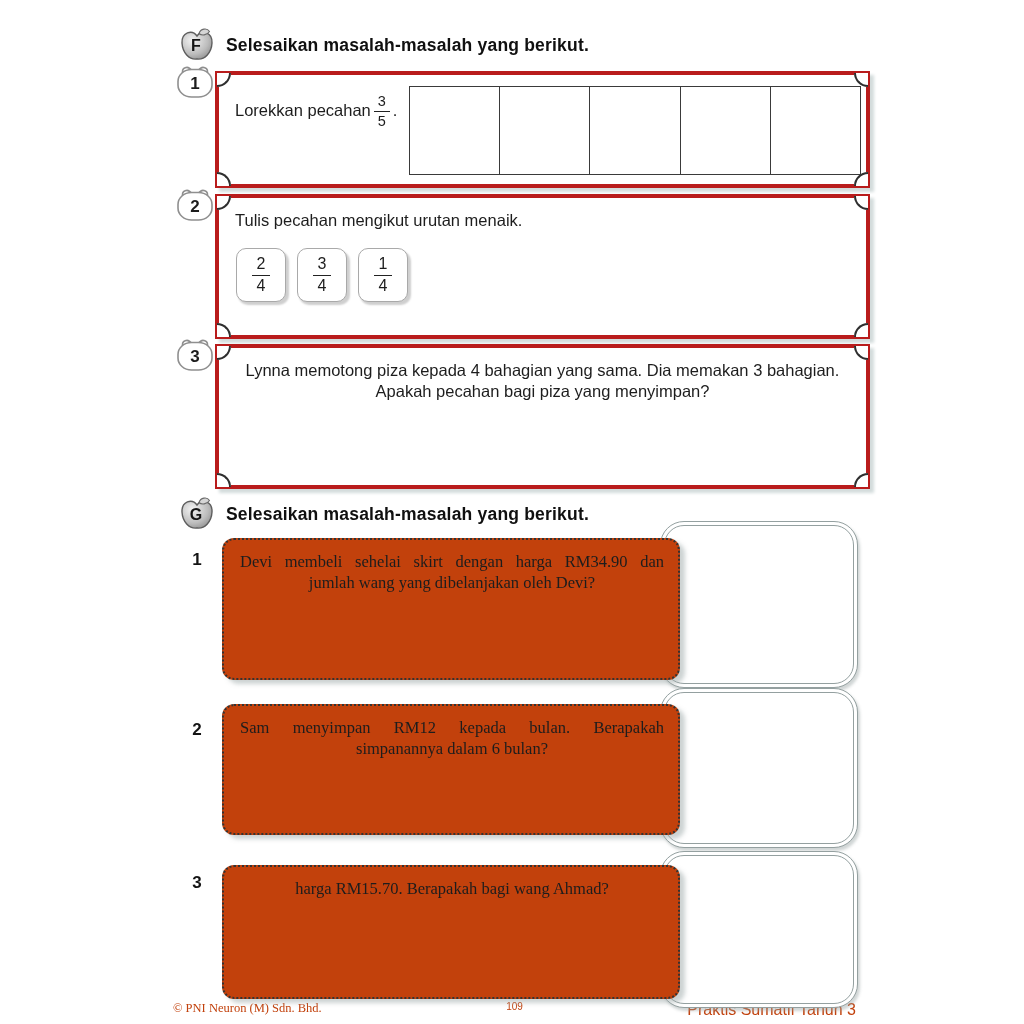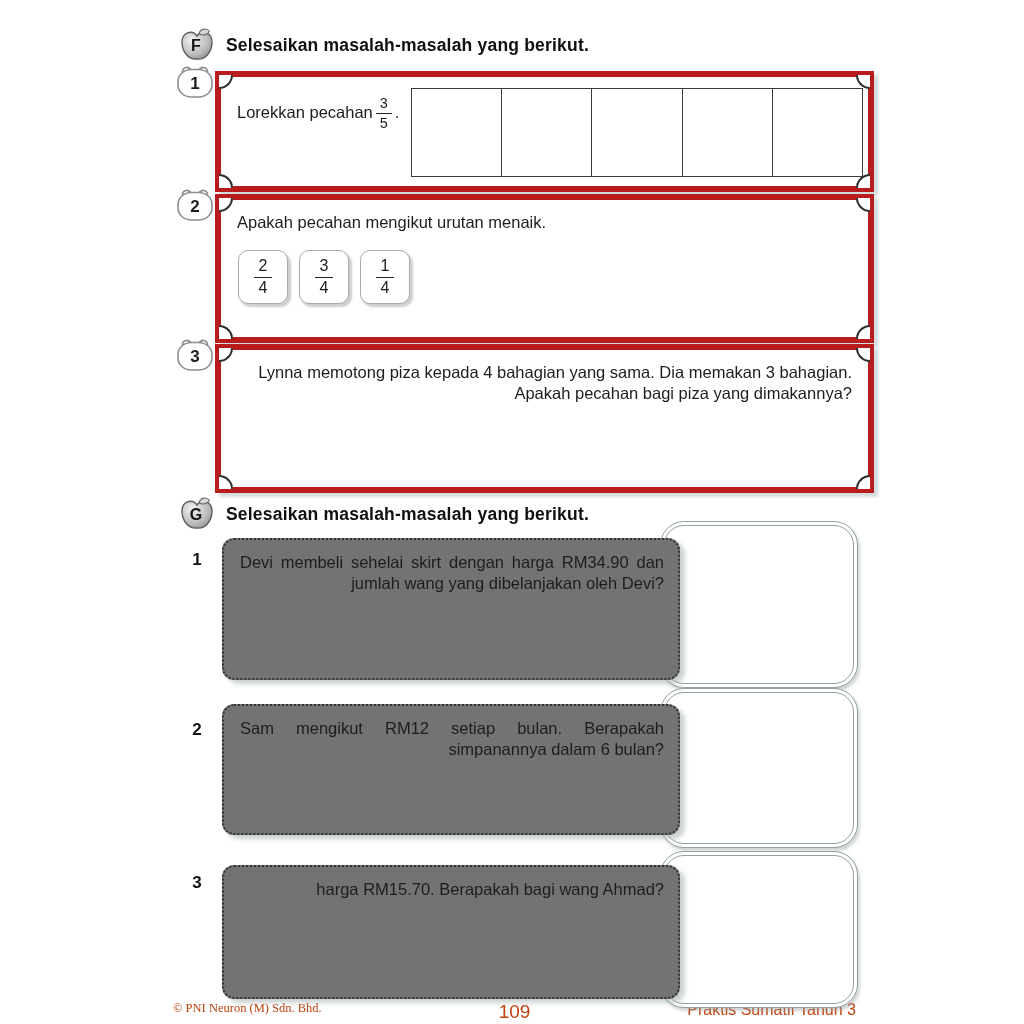--- a/index.html
+++ b/index.html
@@ -5,21 +5,21 @@
   html,body{margin:0;padding:0;background:#ffffff;}
   body{width:1024px;height:1024px;position:relative;overflow:hidden;
        font-family:"Liberation Sans",sans-serif;color:#1d1d1d;}
 
   
   .sec-header{position:absolute;display:flex;align-items:center;}
   .sec-title{font-size:17.5px;font-weight:bold;color:#101010;margin-left:10px;letter-spacing:.2px;}
   .badge-svg{display:block;}
 
   
-  .qbox{position:absolute;background:#fff;border:6px solid #b91c1c;
+  .qbox{position:absolute;background:#fff;border:4px solid #b91c1c;
         box-shadow:4px 4px 3px #d3dcdc;}
   .corner{position:absolute;width:14px;height:14px;background:#fff;}
   .corner::after{content:'';position:absolute;inset:0;box-sizing:border-box;
                  border:0 solid #2e2e2e;}
   .corner.tl{top:-2px;left:-2px;}
   .corner.tl::after{border-right-width:2px;border-bottom-width:2px;border-bottom-right-radius:100%;}
   .corner.tr{top:-2px;right:-2px;}
   .corner.tr::after{border-left-width:2px;border-bottom-width:2px;border-bottom-left-radius:100%;}
   .corner.bl{bottom:-2px;left:-2px;}
   .corner.bl::after{border-right-width:2px;border-top-width:2px;border-top-right-radius:100%;}
@@ -43,34 +43,34 @@
 
   
   .cards-row{position:absolute;left:17px;top:50px;display:flex;gap:11px;}
   .fcard{width:48px;height:52px;background:#fff;border:1.5px solid #a9a9a9;border-radius:10px;
          box-shadow:2.5px 3px 2px #cfcfcf;display:flex;align-items:center;justify-content:center;}
   .fcard .frac{font-size:16px;margin:0;}
   .fcard .frac .num{padding:0 5px 1px;}
 
   
   .g-num{position:absolute;width:22px;text-align:center;font-size:17px;font-weight:bold;color:#141414;}
-  .dotbox{position:absolute;background:#737373;border:2px dotted #333;border-radius:12px;
-          box-shadow:5px 4px 4px rgba(156,168,168,.5);z-index:2;}
+  .dotbox{position:absolute;background:#c2410c;border:2px dotted #333;border-radius:12px;
+          box-shadow:5px 4px 4px rgba(156,168,168,.5);z-index:2;font-family:Liberation Serif, serif;}
   .dotbox .qlines{position:absolute;left:16px;right:14px;top:12px;font-size:16.5px;line-height:20.5px;}
   .jline{text-align:justify;text-align-last:justify;}
-  .lline{text-align:right;}
+  .lline{text-align:center;}
 
   .ansbox{position:absolute;background:#fff;border:1.6px solid #94a0a0;border-radius:24px;
           box-shadow:2px 3px 3px rgba(150,162,162,.45);z-index:1;}
   .ansbox .inner{position:absolute;inset:3px;border:1.6px solid #94a0a0;border-radius:20px;}
 
   
   .footer{position:absolute;left:173px;right:168px;top:1001px;height:16px;font-size:12.5px;color:#c2410c;}
   .footer .f-left{position:absolute;left:0;top:0;font-family:"Liberation Serif",serif;}
-  .footer .f-center{position:absolute;left:0;right:0;top:0;text-align:center;font-size:19px;}
+  .footer .f-center{position:absolute;left:0;right:0;top:0;text-align:center;font-size:10px;}
   .footer .f-right{position:absolute;right:0;top:0;font-size:16px;}
 </style>
 </head>
 <body>
 
 <svg width="0" height="0" style="position:absolute">
   <defs>
     <radialGradient id="appleGrad" cx="35%" cy="30%" r="80%">
       <stop offset="0%" stop-color="#f3f3f3"></stop>
       <stop offset="65%" stop-color="#bcbcbc"></stop>
@@ -118,21 +118,21 @@
   <path d="M8 12 C5.5 3.5 13.5 2.5 16.5 7.5" fill="#fff" stroke="#8f8f8f" stroke-width="1.6"></path>
   <path d="M32 12 C34.5 3.5 26.5 2.5 23.5 7.5" fill="#fff" stroke="#8f8f8f" stroke-width="1.6"></path>
   <rect x="3" y="6.5" width="34" height="27.5" rx="13.5" ry="12" fill="#fff" stroke="#8f8f8f" stroke-width="1.6"></rect>
   <text x="20" y="26" text-anchor="middle" font-size="17" font-weight="bold" fill="#1c1c1c">2</text>
 </svg>
 <div class="qbox" style="left:215px;top:194px;width:647px;height:137px;">
   <div class="corner tl"></div>
   <div class="corner tr"></div>
   <div class="corner bl"></div>
   <div class="corner br"></div>
-  <div class="qtext">Apakah pecahan mengikut urutan menaik.</div>
+  <div class="qtext">Tulis pecahan mengikut urutan menaik.</div>
   <div class="cards-row">
     <div class="fcard">
         <span class="frac">
           <span class="num">2</span>
           <span class="den">4</span>
         </span>
       </div>
     <div class="fcard">
         <span class="frac">
           <span class="num">3</span>
@@ -154,21 +154,21 @@
   <rect x="3" y="6.5" width="34" height="27.5" rx="13.5" ry="12" fill="#fff" stroke="#8f8f8f" stroke-width="1.6"></rect>
   <text x="20" y="26" text-anchor="middle" font-size="17" font-weight="bold" fill="#1c1c1c">3</text>
 </svg>
 <div class="qbox" style="left:215px;top:344px;width:647px;height:137px;">
   <div class="corner tl"></div>
   <div class="corner tr"></div>
   <div class="corner bl"></div>
   <div class="corner br"></div>
   <div class="qtext">
     <div class="lline">Lynna memotong piza kepada 4 bahagian yang sama. Dia memakan 3 bahagian.</div>
-    <div class="lline">Apakah pecahan bagi piza yang dimakannya?</div>
+    <div class="lline">Apakah pecahan bagi piza yang menyimpan?</div>
   </div>
 </div>
 
 <div class="sec-header" style="left:178px;top:496px;">
   <svg class="badge-svg" width="38" height="36" viewBox="0 0 38 36">
     <path d="M19 9 C14 2 3.5 5.5 4 16 C4.5 25.5 11 33 19 32 C27 33 33.5 25.5 34 16 C34.5 5.5 24 2 19 9 Z" fill="url(#appleGrad)" stroke="#5e5e5e" stroke-width="1.4"></path>
     <path d="M21 6.5 C22.5 1.5 29 .5 31.5 4.5 C29 8.5 23.5 8.8 21 6.5 Z" fill="#d6d6d6" stroke="#6a6a6a" stroke-width="1.1"></path>
     <text x="18" y="24" text-anchor="middle" font-size="16" font-weight="bold" fill="#141414">G</text>
   </svg>
   <div class="sec-title">Selesaikan masalah-masalah yang berikut.</div>
@@ -184,21 +184,21 @@
     <div class="lline">jumlah wang yang dibelanjakan oleh Devi?</div>
   </div>
 </div>
 
 <div class="g-num" style="left:186px;top:720px;">2</div>
 <div class="ansbox" style="left:660px;top:688px;width:196px;height:158px;">
   <div class="inner"></div>
 </div>
 <div class="dotbox" style="left:222px;top:704px;width:454px;height:127px;">
   <div class="qlines">
-    <div class="jline">Sam mengikut RM12 setiap bulan. Berapakah</div>
+    <div class="jline">Sam menyimpan RM12 kepada bulan. Berapakah</div>
     <div class="lline">simpanannya dalam 6 bulan?</div>
   </div>
 </div>
 
 <div class="g-num" style="left:186px;top:873px;">3</div>
 <div class="ansbox" style="left:660px;top:851px;width:196px;height:155px;">
   <div class="inner"></div>
 </div>
 <div class="dotbox" style="left:222px;top:865px;width:454px;height:130px;">
   <div class="qlines">

